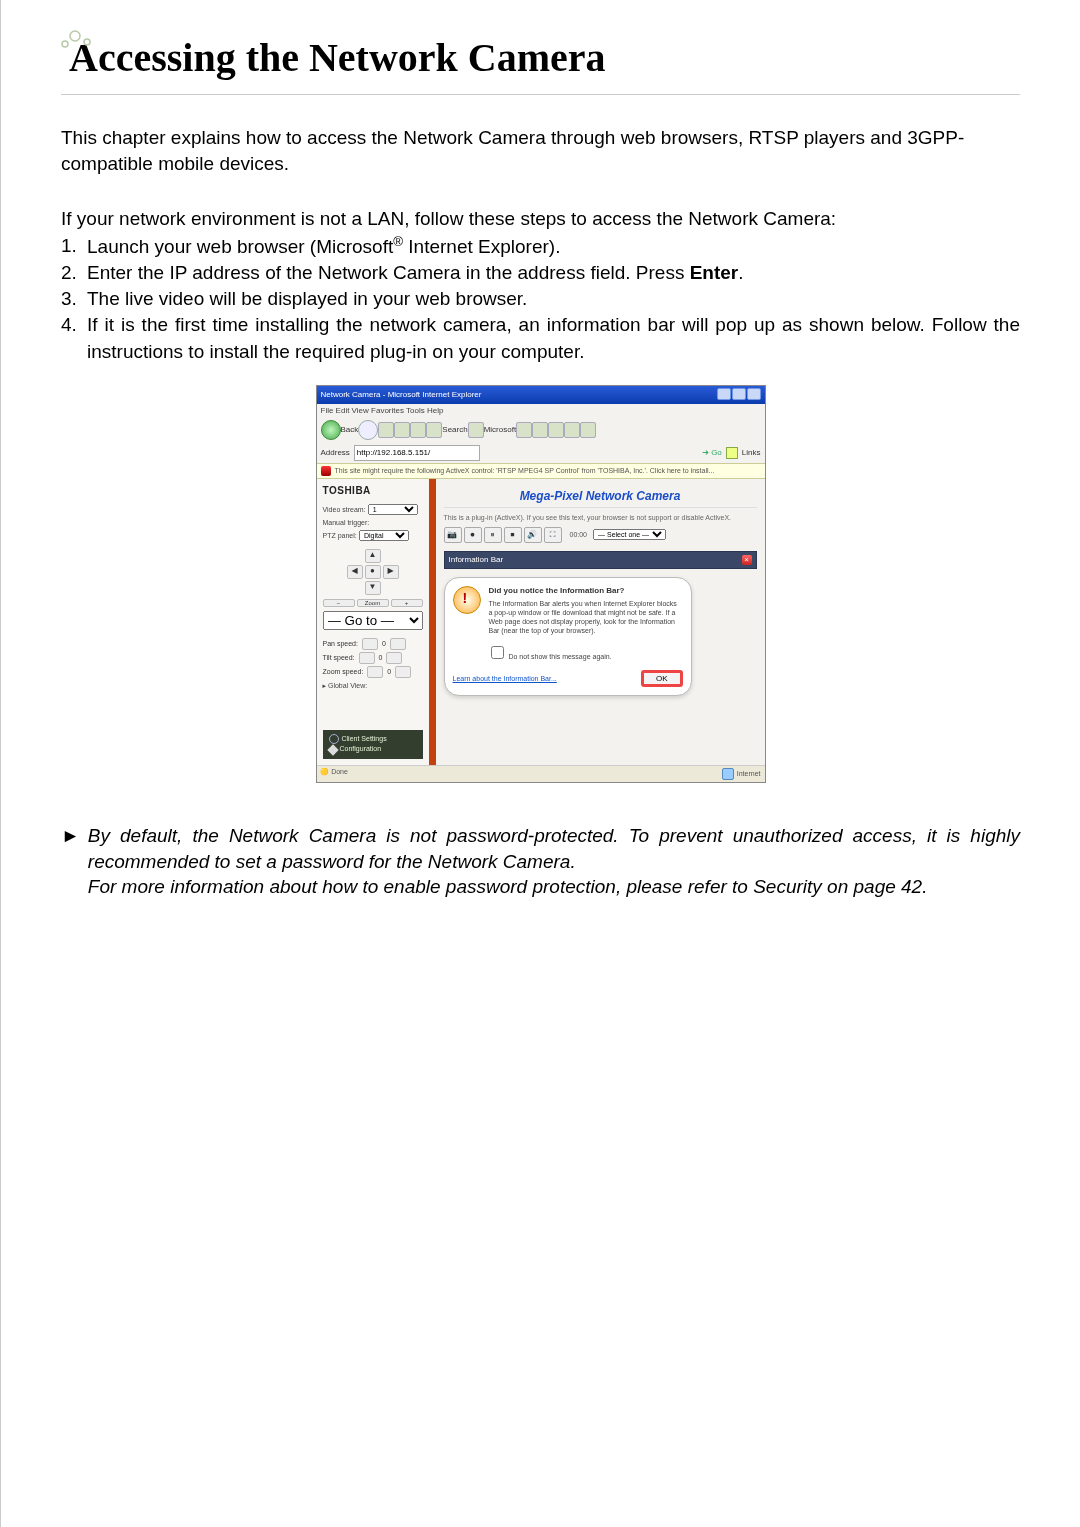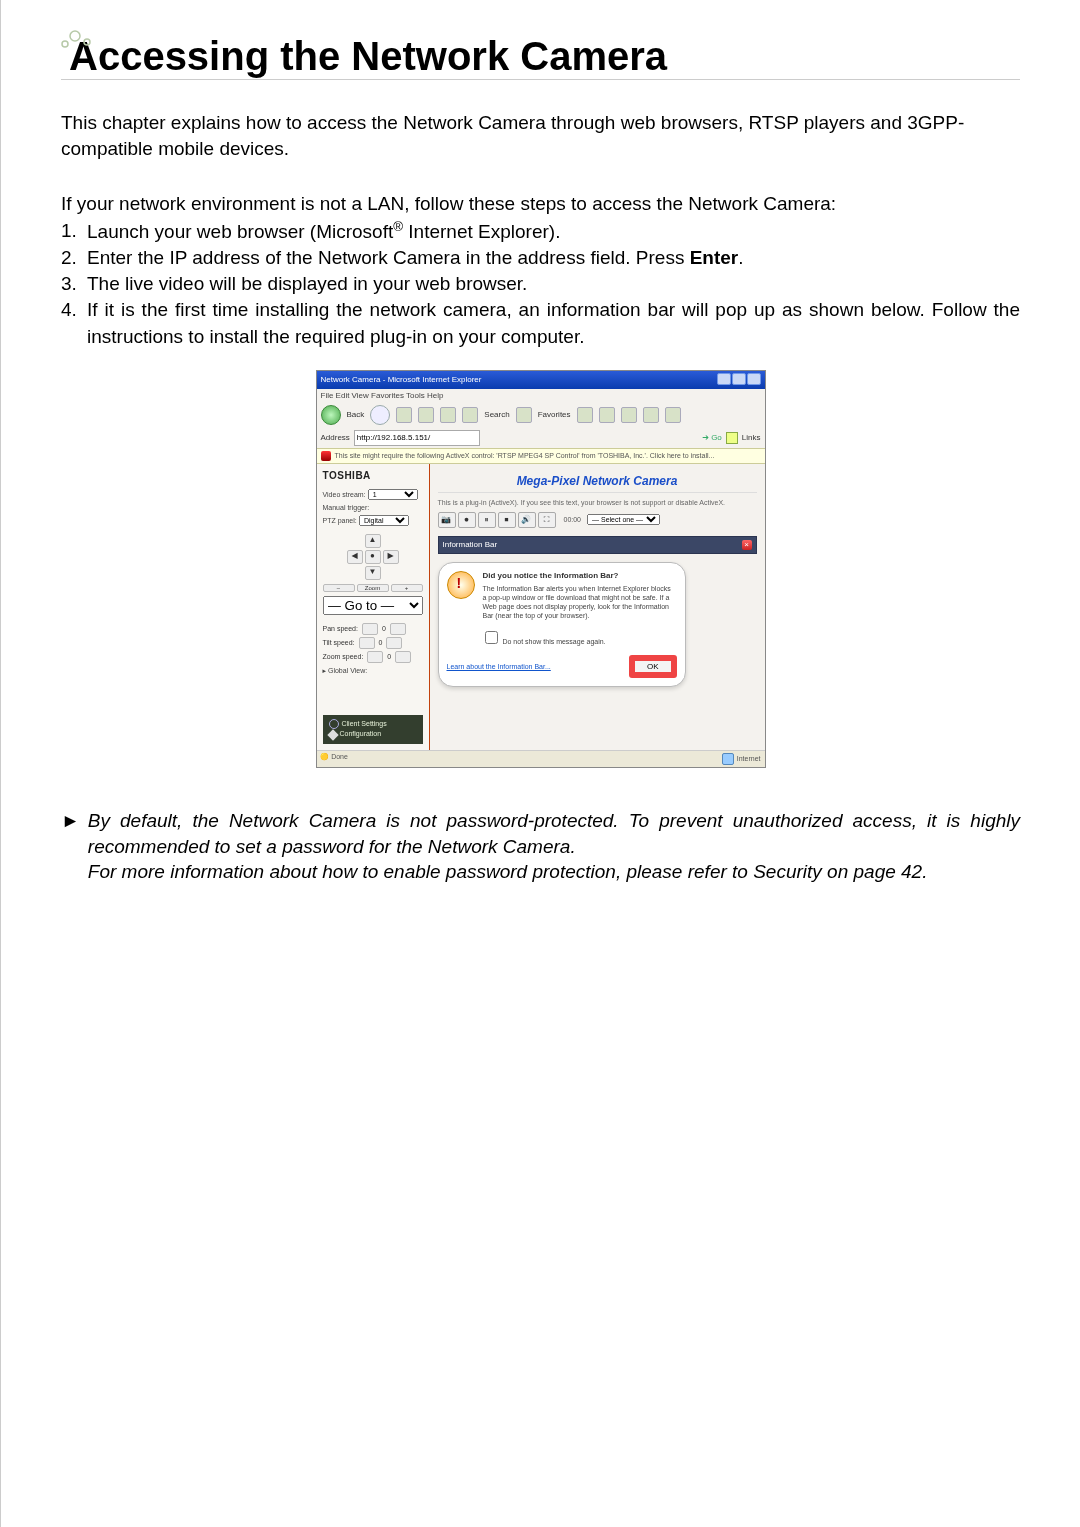--- a/index.html
+++ b/index.html
@@ -11,23 +11,24 @@
   }
   .page {
     padding: 30px 60px 60px 60px;
     background: #fff;
     border-left: 1px solid #ccc;
     min-height: 1527px;
     box-sizing: border-box;
   }
   .chapter-heading-wrap {
     border-bottom: 1px solid #ccc;
-    padding-bottom: 0;
+    padding-bottom: 13px;
     margin-bottom: 30px;
     position: relative;
+    font-family: Liberation Serif, serif;
   }
   .bubbles {
     position: absolute;
     left: -4px;
     top: -6px;
   }
   .chapter-heading {
     font-size: 40px;
     font-weight: bold;
     color: #000;
@@ -68,32 +69,32 @@
   .ie-titlebar {
     background: linear-gradient(#2a5bd7, #0a3caf);
     color: #fff;
     padding: 2px 4px;
     display: flex;
     justify-content: space-between;
     align-items: center;
   }
   .ie-winbtns span { display:inline-block; width:12px; height:10px; background:#c9d8f6; border:1px solid #7098e8; margin-left:1px; border-radius:2px; }
   .ie-menubar { padding: 2px 4px; color:#444; }
-  .ie-toolbar { padding: 3px 4px; display:flex; align-items:center; gap:6px; }
+  .ie-toolbar { padding: 3px 4px; display:flex; align-items:center; }
   .ie-navbtn { width:18px; height:18px; border-radius:50%; border:1px solid #9aa; background:#eef; }
   .ie-navbtn.green { background: radial-gradient(#bdf7bd,#49a849); border-color:#3a8a3a;}
   .ie-tb-icon { width:14px; height:14px; background:#d8e2c8; border:1px solid #aab; border-radius:2px; }
   .ie-addr { padding: 2px 4px; display:flex; align-items:center; gap:4px; }
   .ie-addr input { flex:none; width:120px; font-size:8px; height:12px; border:1px solid #aaa; }
   .ie-link-extra { color:#3a6; }
   .ie-square { width:10px; height:10px; border:1px solid #8a4; background:#ef8; }
   .ie-infobar { background:#ffffe1; border-top:1px solid #cc9; border-bottom:1px solid #cc9; padding:2px 4px; font-size:7px; color:#555; display:flex; align-items:center; gap:4px;}
   .ie-shield { width:10px; height:10px; background:linear-gradient(#f33,#900); border-radius:2px; }
   .ie-content { display:flex; min-height:240px; }
-  .ie-sidebar { width:100px; background:#f8f6f2; border-right:1px solid #c2410c; padding:6px; }
+  .ie-sidebar { width:100px; background:#f8f6f2; border-right:7px solid #c2410c; padding:6px; }
   .ie-brand { font-weight:bold; font-size:10px; color:#222; letter-spacing:0.5px; margin-bottom:8px; }
   .ie-side-select { margin:3px 0; }
   .ie-side-select select, .ie-side-select .sel { font-size:7px; width:50px; }
   .ie-side-label { font-size:7px; color:#444; }
   .ie-ptz { margin:8px 0; text-align:center; }
   .ie-ptz .cross { display:grid; grid-template-columns:repeat(3,16px); grid-template-rows:repeat(3,14px); gap:2px; justify-content:center; }
   .ie-ptz .cell { border:1px solid #bbb; background:#eee; border-radius:2px; }
   .ie-ptz .cell.empty { visibility:hidden; }
   .ie-btnrow { display:flex; gap:2px; margin-top:4px; justify-content:center; }
   .ie-btnrow .b { flex:1; border:1px solid #bbb; background:#eee; border-radius:2px; font-size:6px; text-align:center; }
@@ -113,21 +114,21 @@
   .video-close { width:10px; height:10px; background:linear-gradient(#f66,#c22); border-radius:2px; color:#fff; text-align:center; line-height:10px; font-size:8px; }
   .dialog { margin:8px 0 0 0; border:1px solid #bbb; background:#fff; padding:8px; border-radius:15px; width:230px; box-shadow:0 2px 4px rgba(0,0,0,0.15);}
   .dialog-row { display:flex; gap:8px; }
   .dialog-icon { width:26px; height:26px; background:radial-gradient(#ffe,#fa3); border-radius:50%; border:1px solid #c80; flex:none; position:relative; }
   .dialog-icon::after { content:'!'; position:absolute; left:9px; top:3px; font-weight:bold; color:#b00; font-size:14px; }
   .dialog-heading { font-weight:bold; font-size:8px; margin-bottom:4px; }
   .dialog-body { font-size:7px; color:#444; line-height:1.3; }
   .dialog-check { font-size:7px; color:#444; margin:8px 0 0 34px; }
   .dialog-footer { display:flex; justify-content:space-between; align-items:center; margin-top:8px; }
   .dialog-link { font-size:7px; color:#15c; text-decoration:underline; }
-  .dialog-ok { font-size:8px; padding:1px 12px; border:6px solid #ef4444; border-radius:3px; background:#f4f4f4; }
+  .dialog-ok { font-size:8px; padding:1px 12px; border:3px solid #ef4444; border-radius:3px; background:#f4f4f4; }
   .ie-statusbar { border-top:1px solid #ccc; padding:2px 4px; display:flex; justify-content:space-between; font-size:7px; color:#555; background:#ece9d8; }
   .ie-status-right { display:flex; align-items:center; gap:3px; }
   .ie-net-icon { width:10px; height:10px; background:#9cf; border:1px solid #58b; border-radius:2px; }
 
   .note-section {
     display: flex;
     align-items: flex-start;
     font-style: italic;
     font-size: 19px;
     line-height: 1.35;
@@ -194,21 +195,21 @@
       <div class="ie-toolbar">
         <span class="ie-navbtn green"></span>
         <span>Back</span>
         <span class="ie-navbtn"></span>
         <span class="ie-tb-icon"></span>
         <span class="ie-tb-icon"></span>
         <span class="ie-tb-icon"></span>
         <span class="ie-tb-icon"></span>
         <span>Search</span>
         <span class="ie-tb-icon"></span>
-        <span>Favorites</span>
+        <span>Microsoft</span>
         <span class="ie-tb-icon"></span>
         <span class="ie-tb-icon"></span>
         <span class="ie-tb-icon"></span>
         <span class="ie-tb-icon"></span>
         <span class="ie-tb-icon"></span>
       </div>
       <div class="ie-addr">
         <span>Address</span>
         <input value="http://192.168.5.151/" style="">
         <span style="flex:1"></span>

